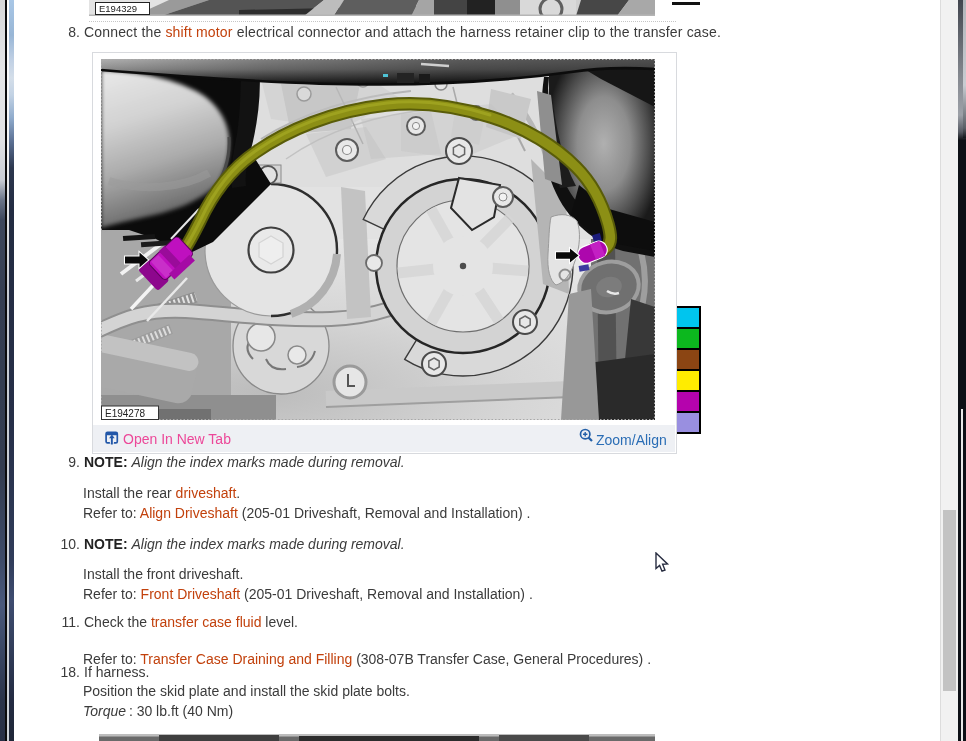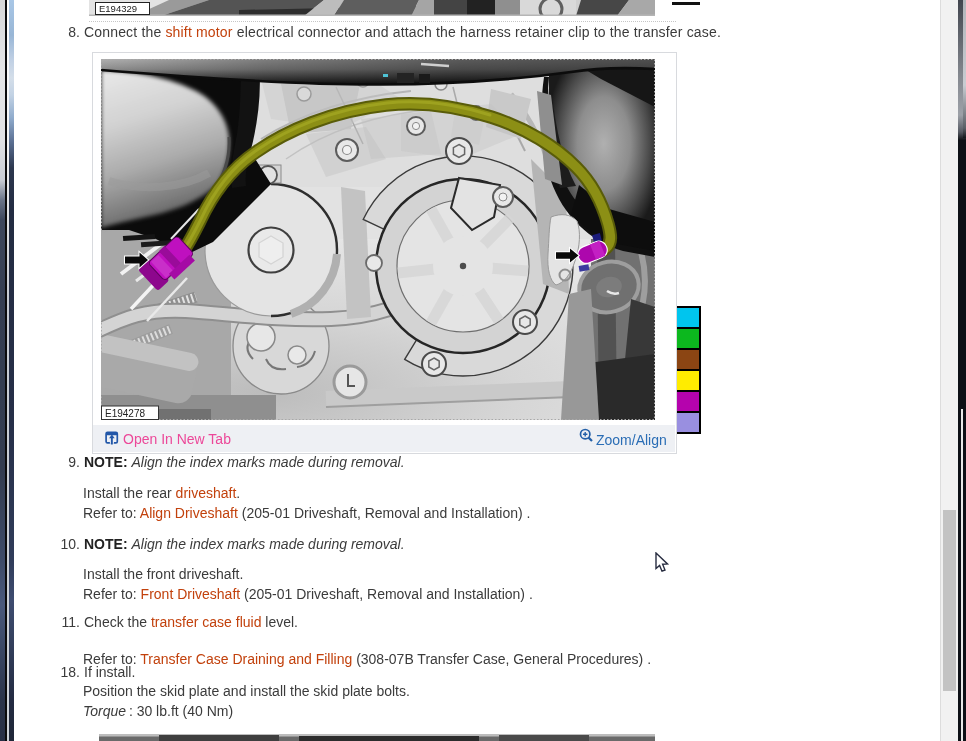--- a/index.html
+++ b/index.html
@@ -298,21 +298,21 @@
 <div class="row" style="left:83px;top:482.7px;">Install the rear <a class="lnk">driveshaft</a>.</div>
 <div class="row" style="left:83px;top:502.8px;">Refer to: <a class="lnk">Align Driveshaft</a> (205-01 Driveshaft, Removal and Installation) .</div>
 
 <div class="row" style="left:55px;top:533.5px;"><span class="num">10.</span><span class="note-b">NOTE:</span> <span class="it">Align the index marks made during removal.</span></div>
 <div class="row" style="left:83px;top:564.3px;">Install the front driveshaft.</div>
 <div class="row" style="left:83px;top:584.3px;">Refer to: <a class="lnk">Front Driveshaft</a> (205-01 Driveshaft, Removal and Installation) .</div>
 
 <div class="row" style="left:55px;top:611.8px;"><span class="num">11.</span><span>Check the <a class="lnk">transfer case fluid</a> level.</span></div>
 <div class="row" style="left:83px;top:649px;">Refer to: <a class="lnk">Transfer Case Draining and Filling</a> (308-07B Transfer Case, General Procedures) .</div>
 
-<div class="row" style="left:55px;top:661.5px;"><span class="num">18.</span><span>If install.</span></div>
+<div class="row" style="left:55px;top:661.5px;"><span class="num">18.</span><span>If harness.</span></div>
 <div class="row" style="left:83px;top:681.3px;">Position the skid plate and install the skid plate bolts.</div>
 <div class="row" style="left:83px;top:701.2px;"><span class="it">Torque</span> : 30 lb.ft (40 Nm)</div>
 
 <div class="abs" style="left:99px;top:734px;width:556px;height:7px;overflow:hidden;">
 <svg width="556" height="7" viewBox="0 0 556 7">
 <rect x="0" y="0" width="556" height="7" fill="#6a6a6a"></rect>
 <rect x="0" y="0" width="556" height="2.5" fill="#bdbdbd"></rect>
 <rect x="60" y="1" width="120" height="6" fill="#3f3f3f"></rect>
 <rect x="200" y="2" width="180" height="5" fill="#2c2c2c"></rect>
 <rect x="400" y="1" width="90" height="6" fill="#4a4a4a"></rect>

